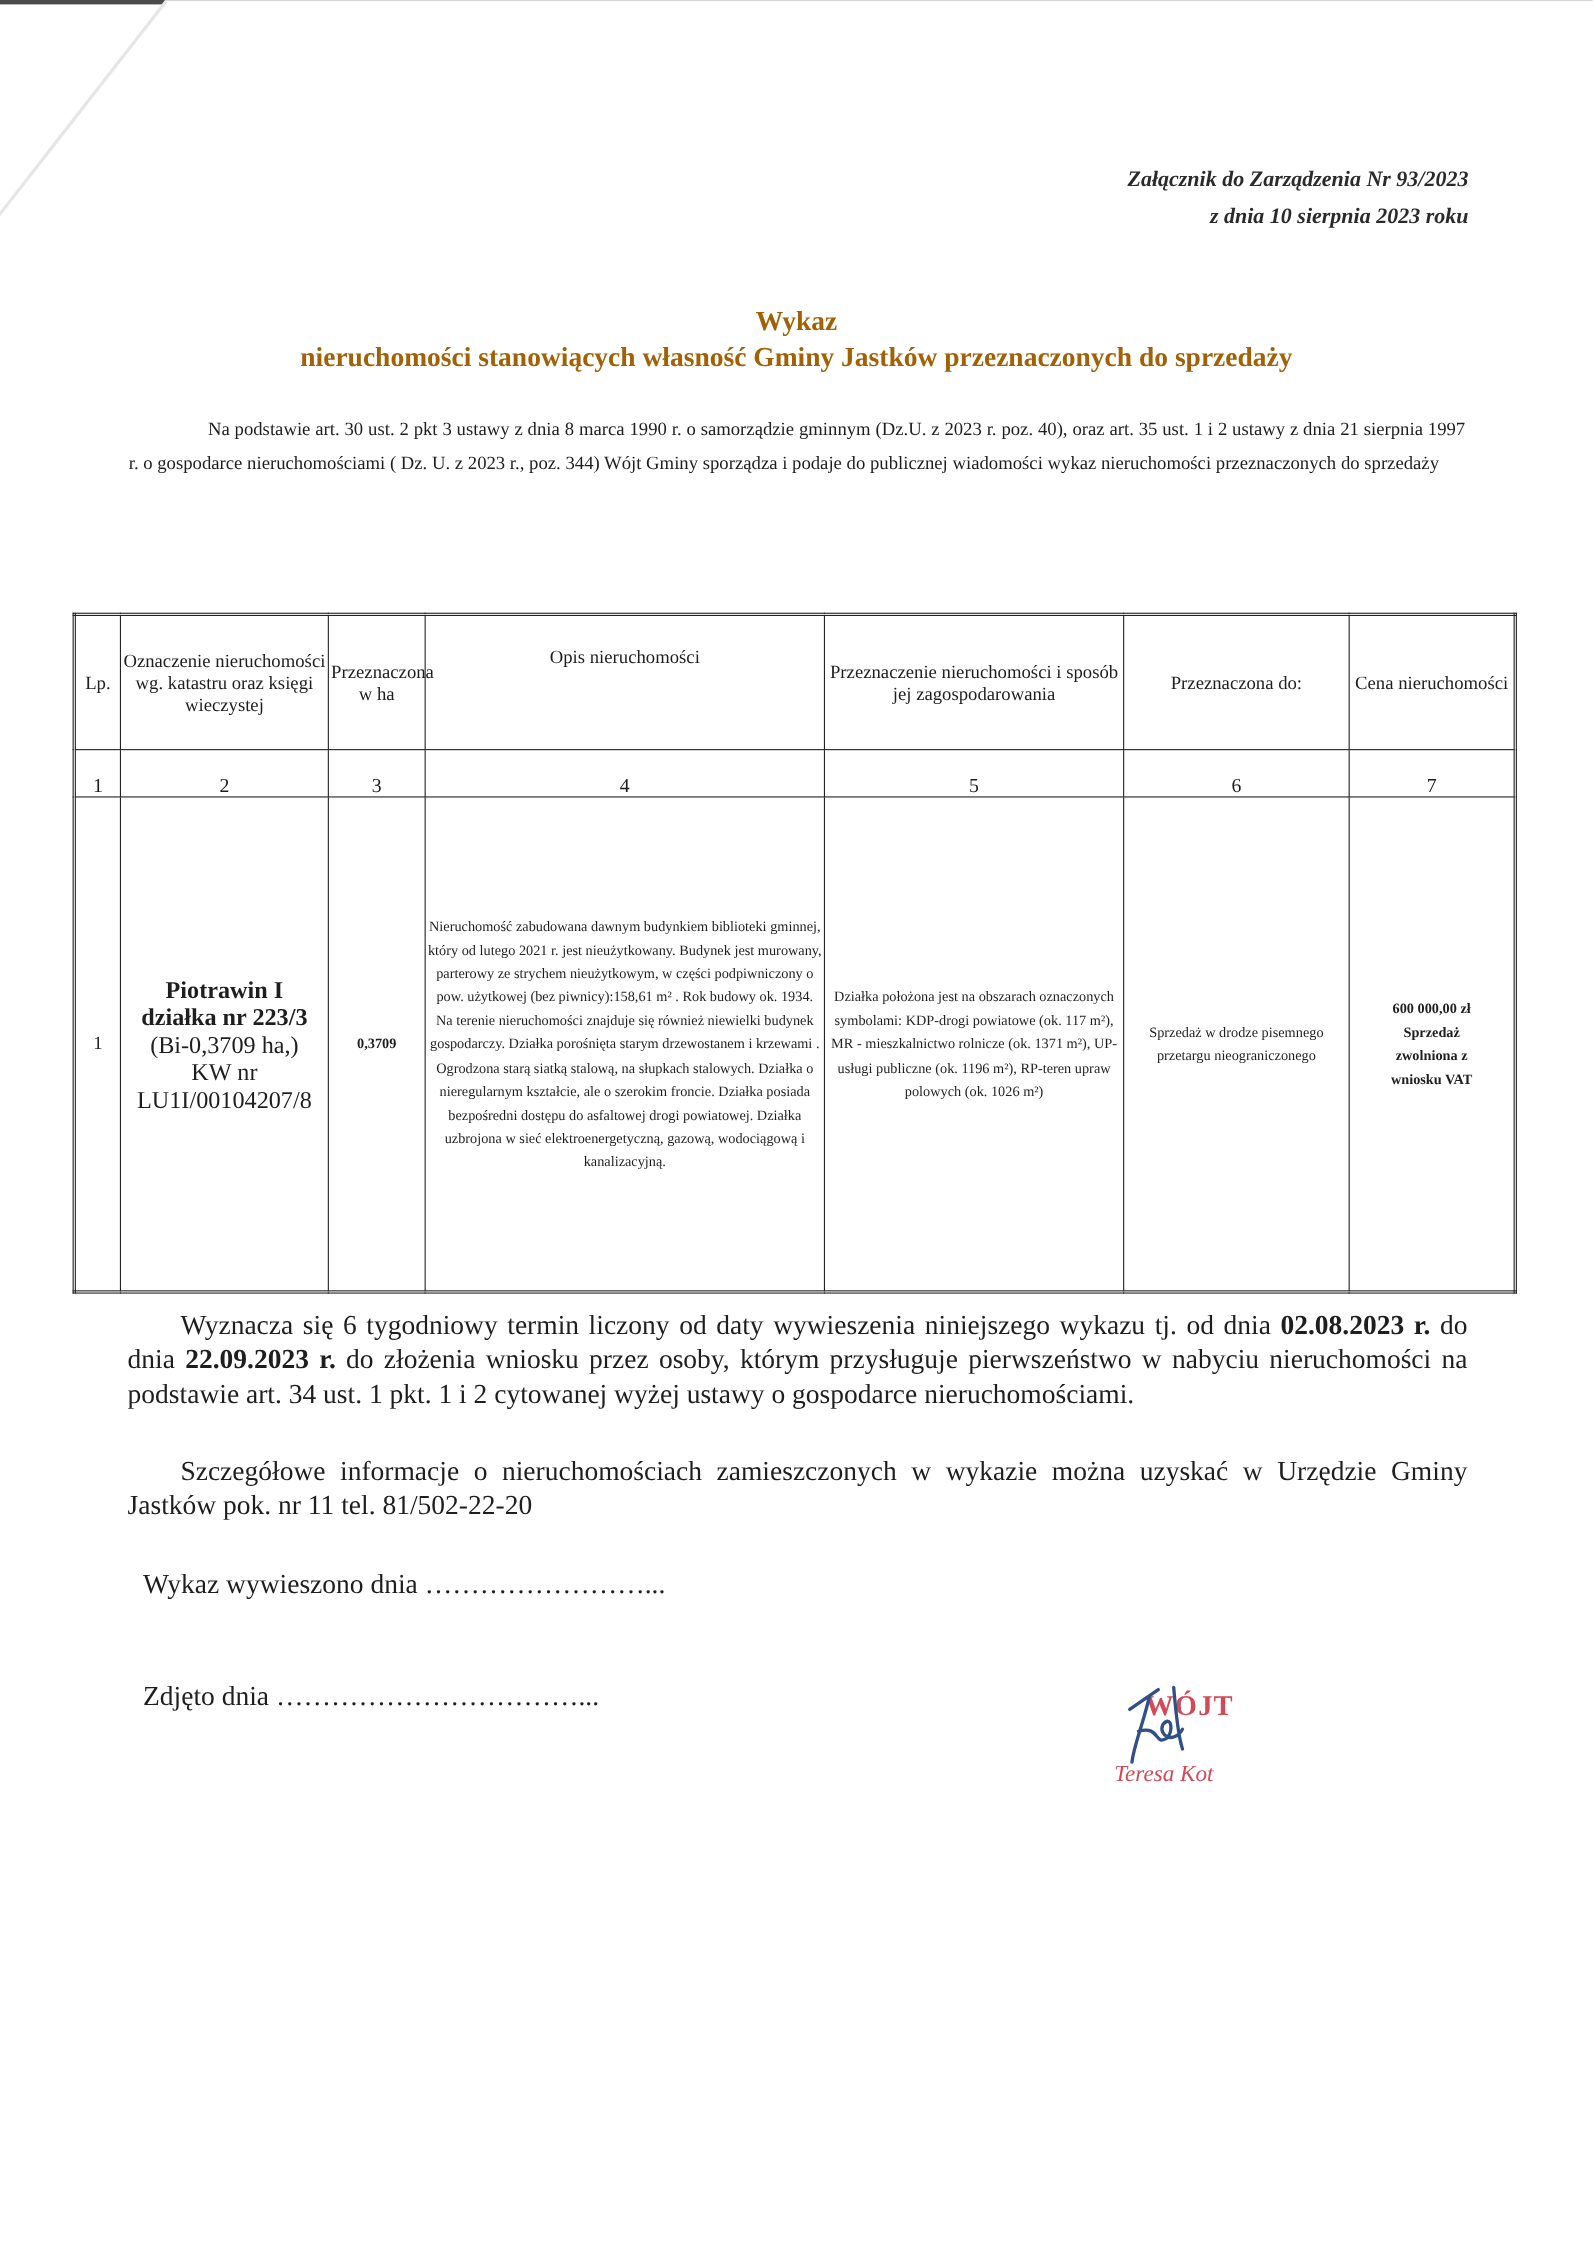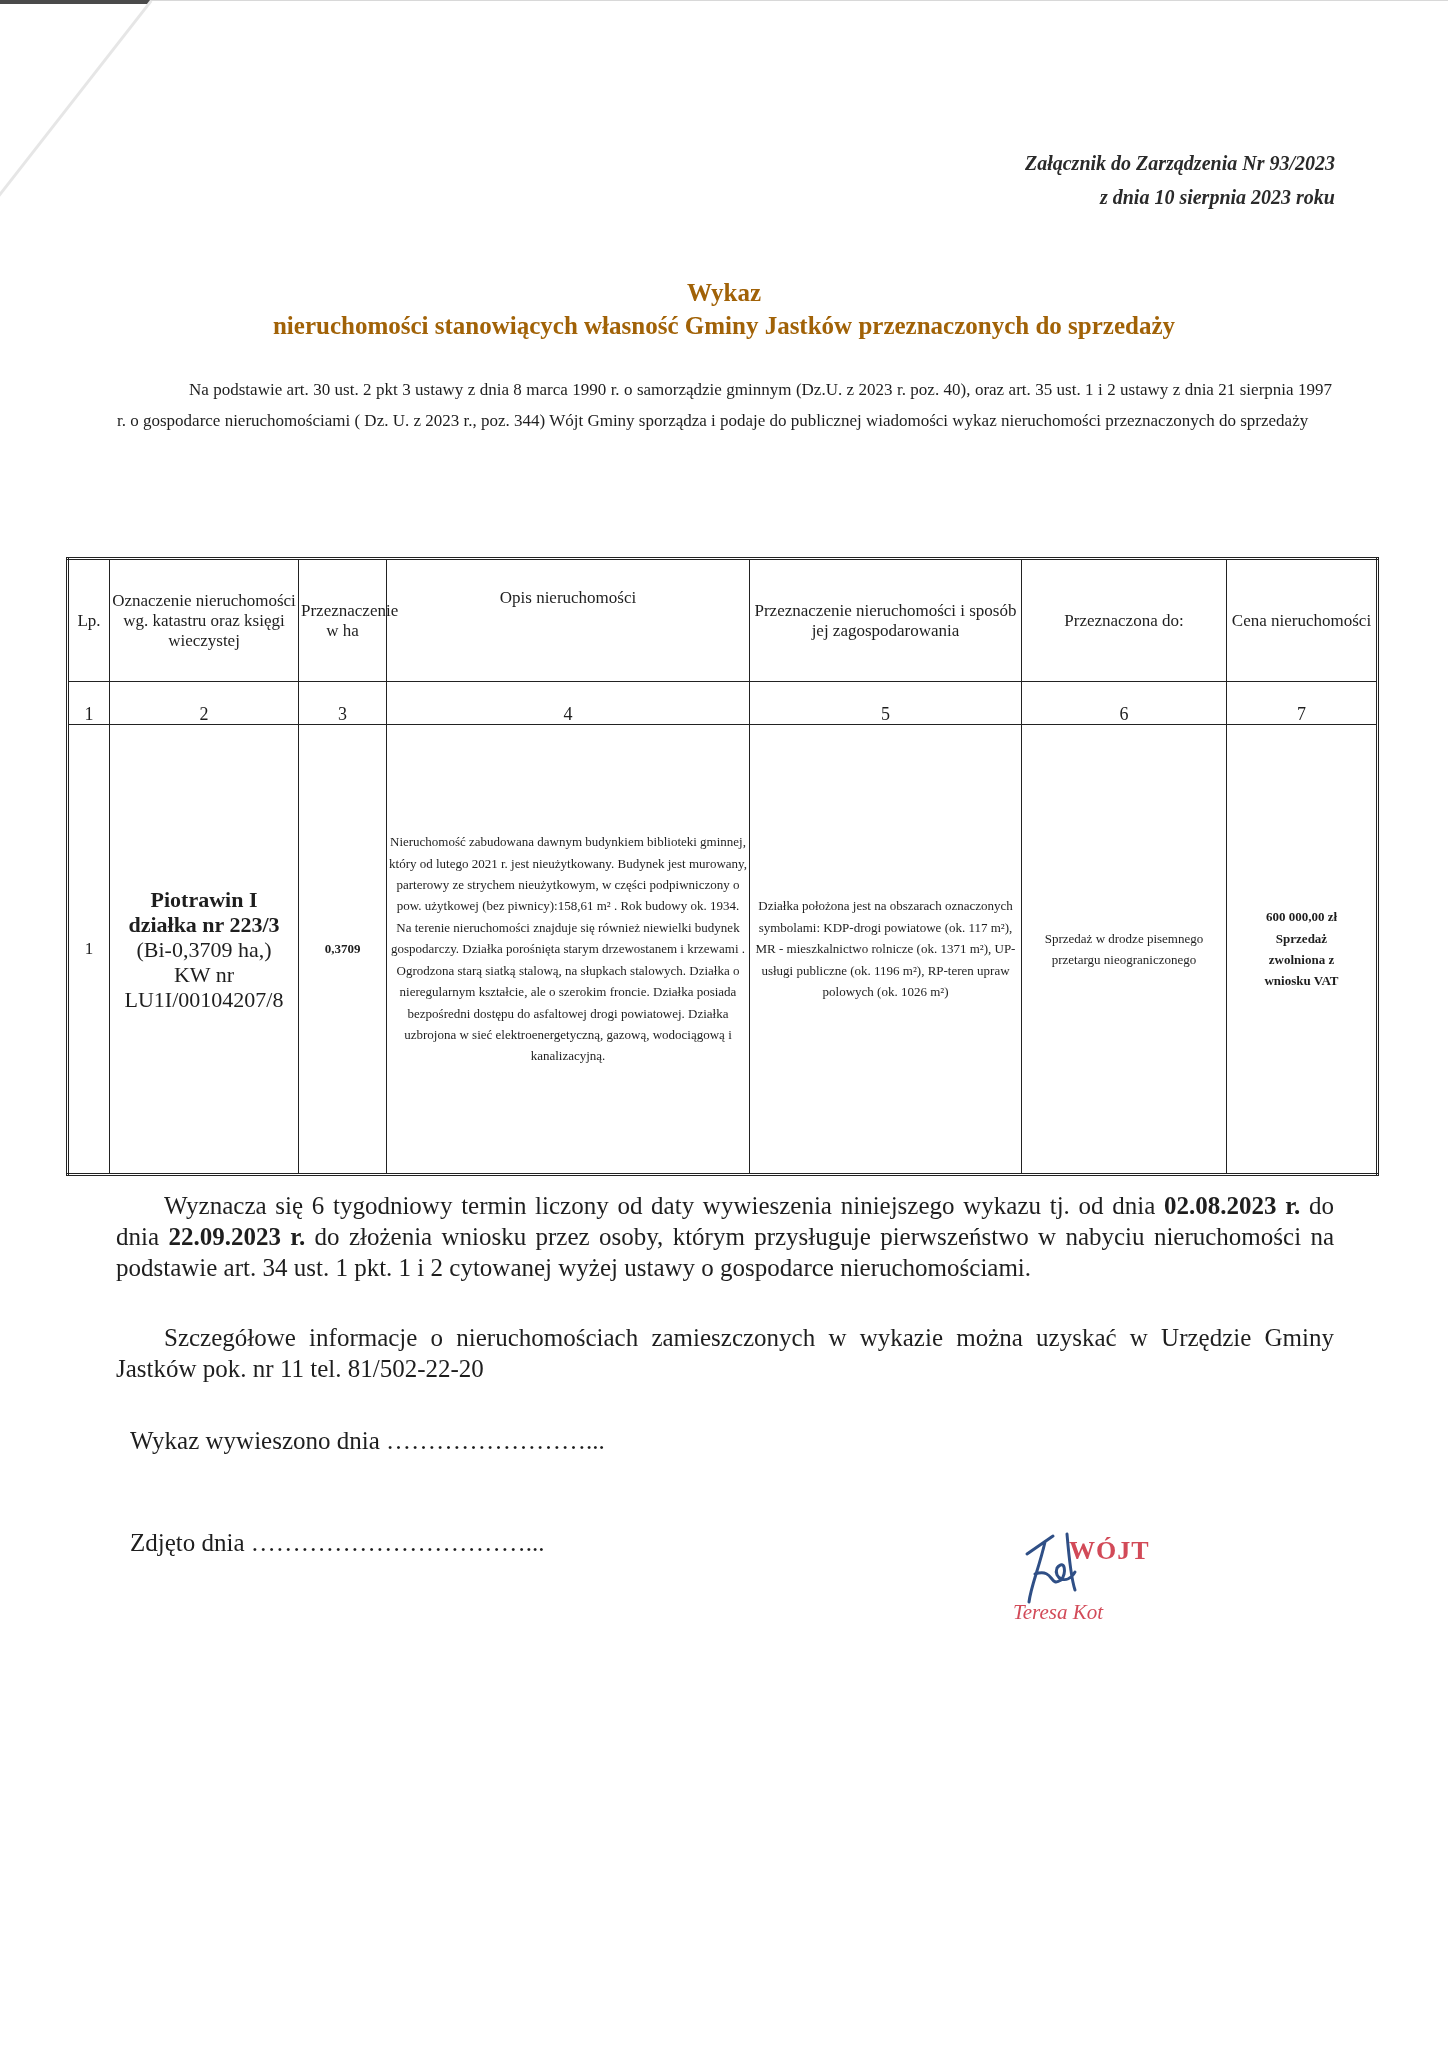--- a/index.html
+++ b/index.html
@@ -42,21 +42,21 @@
   .price { font-weight: bold; font-size: 19px; line-height: 23px; }
   .area { font-weight: bold; font-size: 22px; }
   .body-text {
     position: absolute; left: 116px; width: 1218px; font-size: 25px; line-height: 31px; text-align: justify;
   }
   .p1 { top: 1190px; text-indent: 48px; }
   .p2 { top: 1322px; text-indent: 48px; }
   .line1 { position: absolute; left: 130px; top: 1427px; font-size: 25px; }
   .line2 { position: absolute; left: 130px; top: 1494px; font-size: 25px; margin-top: 35px; }
   .stamp { position: absolute; left: 1005px; top: 1528px; width: 160px; height: 100px; }
-  .stamp-role { position: absolute; left: 36px; top: 8px; font-size: 26px; font-weight: bold; color: #d24a58; letter-spacing: 1px; padding-left: 28px; }
+  .stamp-role { position: absolute; left: 36px; top: 8px; font-size: 26px; font-weight: bold; color: #d24a58; letter-spacing: 1px; }
   .stamp-name { position: absolute; left: 8px; top: 72px; font-size: 21px; font-style: italic; color: #d24a58; }
   .stamp svg { position: absolute; left: 0; top: 0; }
 </style>
 </head>
 <body>
 
 <div class="scan-top"></div>
 <div class="scan-top2"></div>
 <div class="scan-edge"></div>
 
@@ -79,21 +79,21 @@
     <col style="width:88px">
     <col style="width:363px">
     <col style="width:272px">
     <col style="width:205px">
     <col style="width:151px">
   </colgroup>
   <tbody>
       <tr class="hdr">
     <td>Lp.</td>
     <td>Oznaczenie nieruchomości wg. katastru oraz księgi wieczystej</td>
-    <td>Przeznaczenie w ha</td>
+    <td>Przeznaczona w ha</td>
     <td style="vertical-align:top;padding-top:28px;">Opis nieruchomości</td>
     <td>Przeznaczenie nieruchomości i sposób jej zagospodarowania</td>
     <td>Przeznaczona do:</td>
     <td>Cena nieruchomości</td>
   </tr>
   <tr class="nums">
     <td>1</td>
     <td>2</td>
     <td>3</td>
     <td>4</td>

